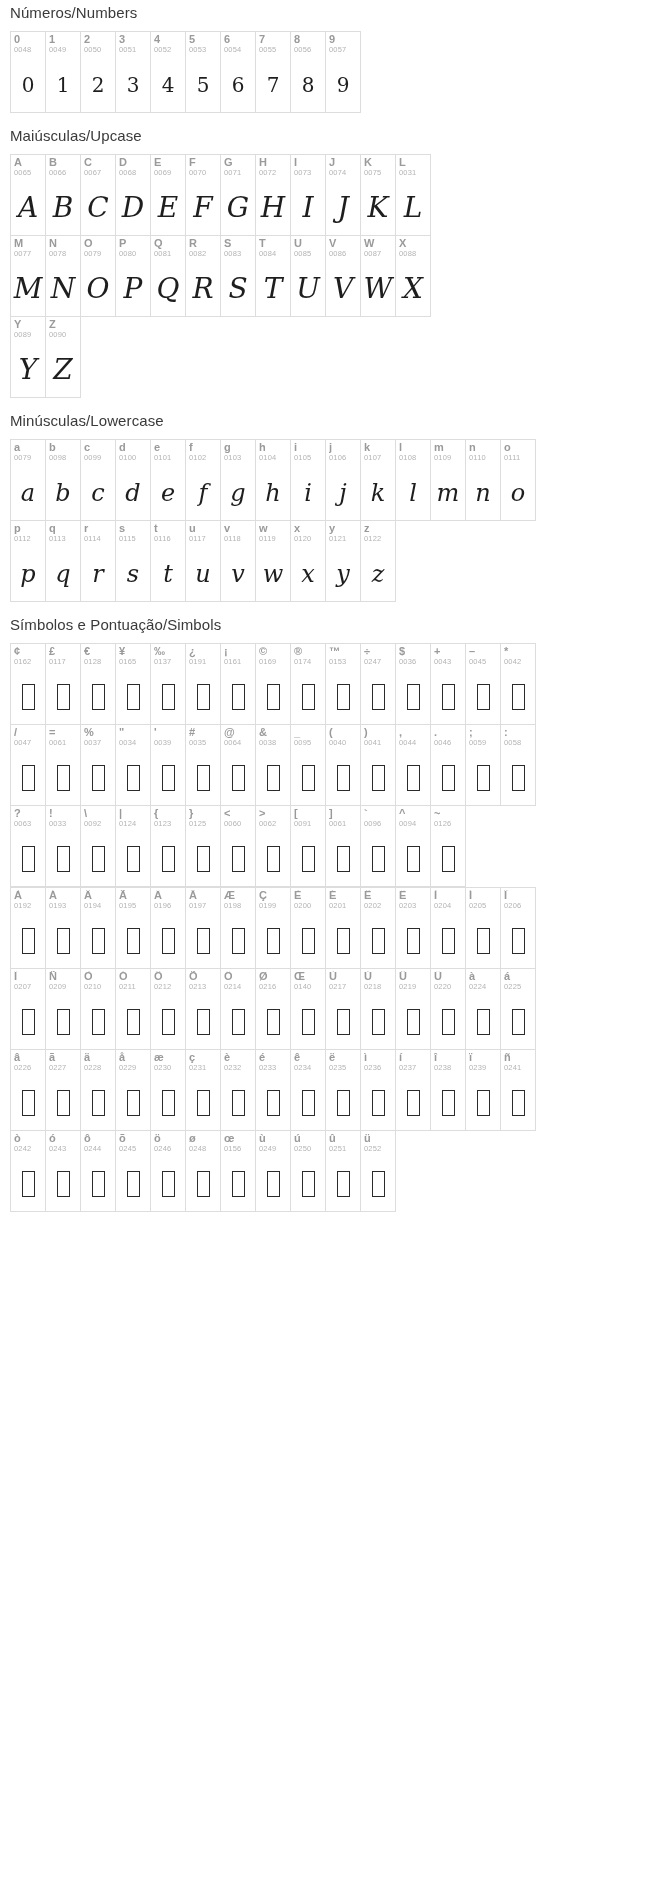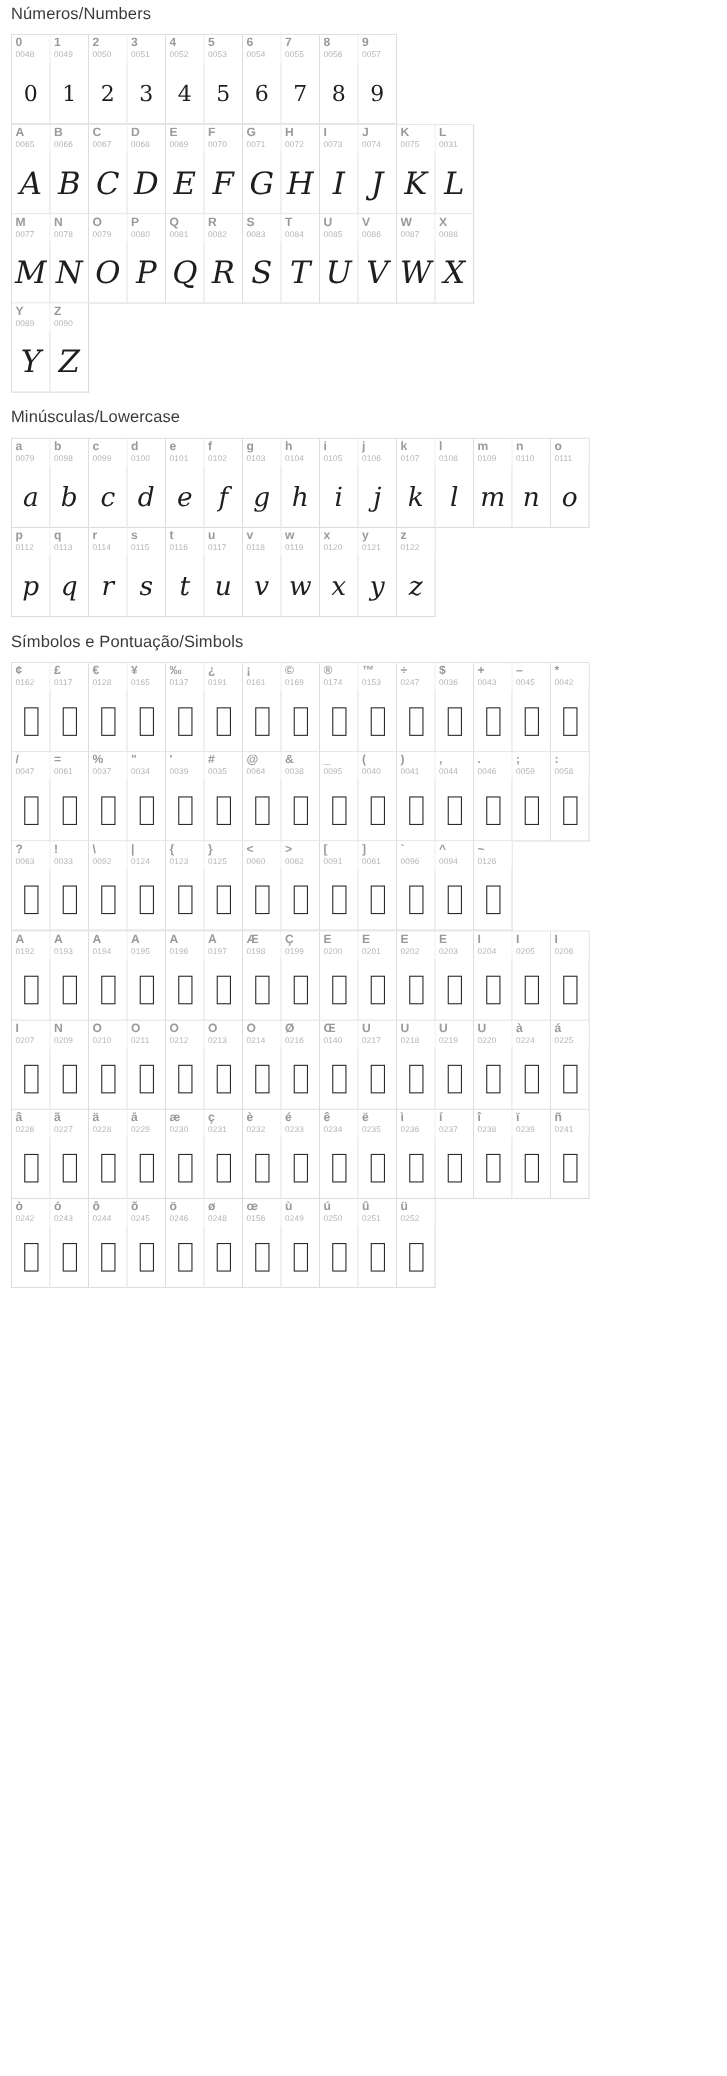--- a/index.html
+++ b/index.html
@@ -173,20 +173,21 @@
         <div class="cell-glyph glyph-num">8</div>
       </div>
       <div class="cell">
         <div class="cell-head">
           <span class="cell-char">9</span>
           <span class="cell-code">0057</span>
         </div>
         <div class="cell-glyph glyph-num">9</div>
       </div>
     </div>
+    <h2 class="section-title">Maiúsculas/Upcase</h2>
     <div class="grid" style="max-width: 421px;">
       <div class="cell">
         <div class="cell-head">
           <span class="cell-char">A</span>
           <span class="cell-code">0065</span>
         </div>
         <div class="cell-glyph glyph-script">A</div>
       </div>
       <div class="cell">
         <div class="cell-head">

